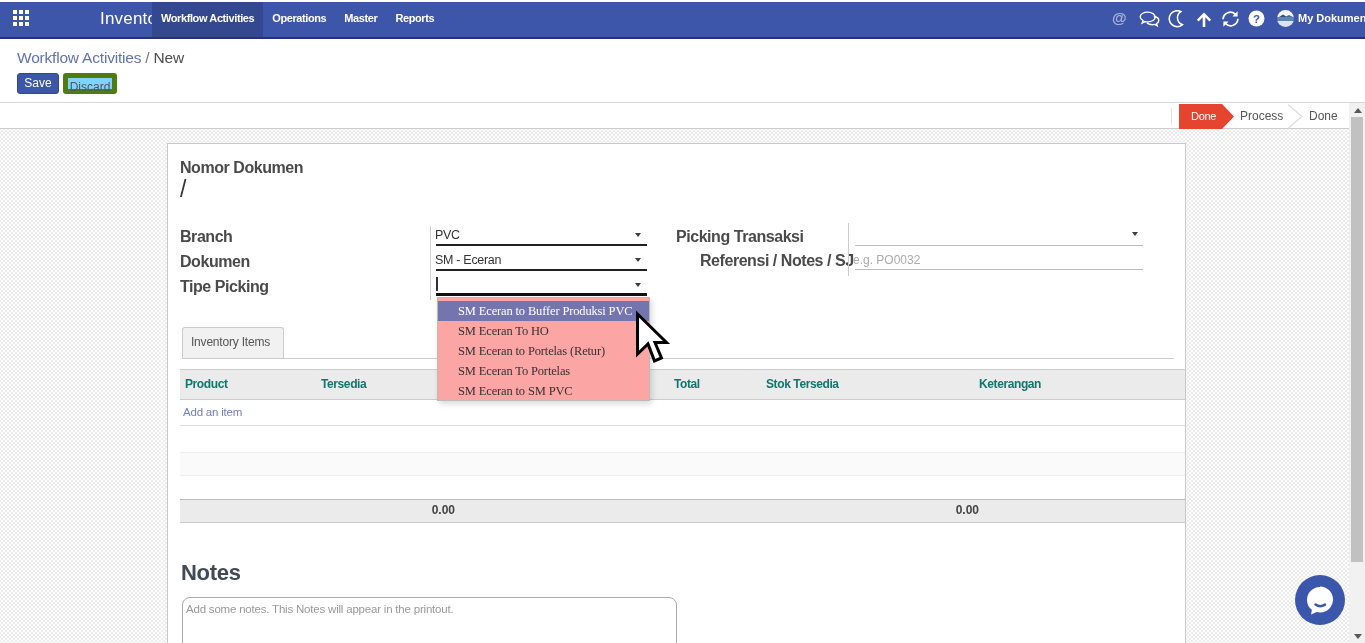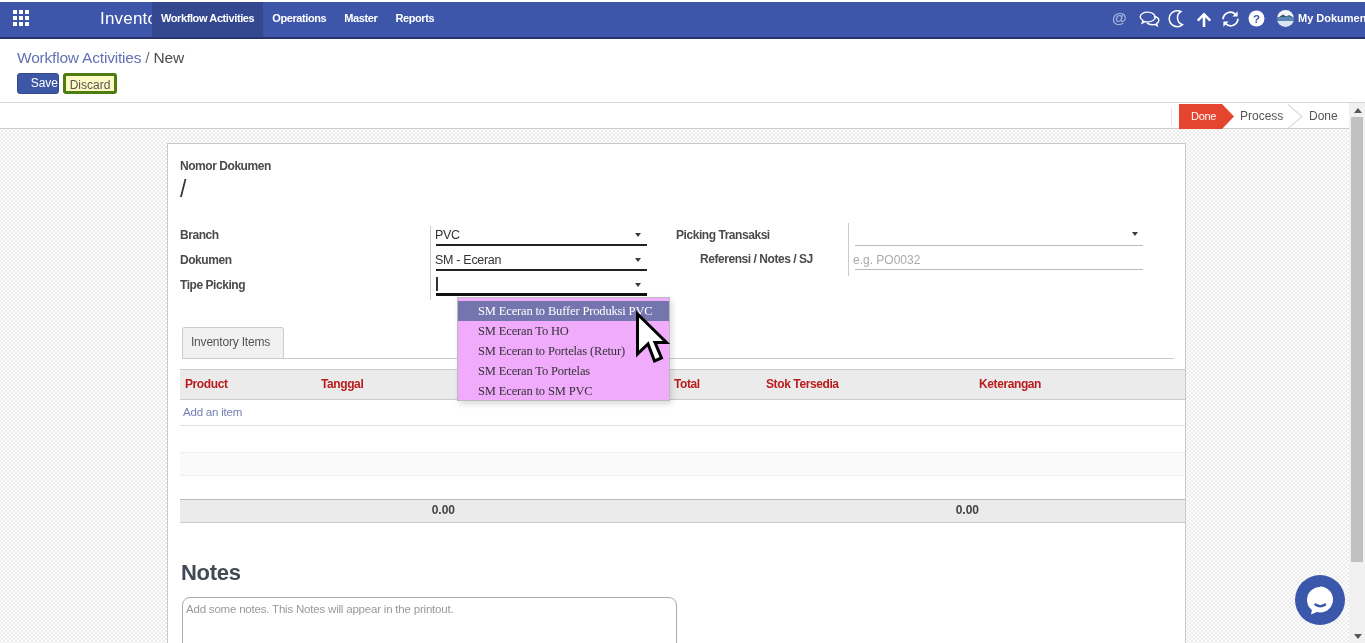--- a/index.html
+++ b/index.html
@@ -19,50 +19,50 @@
     background-repeat:no-repeat; }
   #brand { left:52px; top:9px; font-size:17px; color:#fff; font-weight:400; letter-spacing:0.2px;margin-left:48px; }
   #menus { left:152px; top:0; height:37px; display:flex; }
   .mitem { height:37px; line-height:37px; padding:0 9px; color:#fff; font-size:11px; font-weight:700; letter-spacing:-0.4px; }
   .mitem.active { background:#33488f; }
 
   
   #cp { left:0; top:39px; width:1365px; height:64px; background:#fff; border-bottom:1px solid #d5d5d5; }
   #breadcrumb { left:17px; top:49px; font-size:15.5px; letter-spacing:-0.2px; color:#6272b4; }
   #breadcrumb .sep { color:#777; } #breadcrumb .cur { color:#4d4d4d; }
-  #btn-save { left:17px; top:73px; width:42px; height:21px; background:#3b57a6; border:1px solid #33488f; border-radius:3px; color:#fff; font-size:12px; text-align:right; line-height:19px; }
-  #btn-discard { left:63px; top:73px; width:54px; height:21px; background:#fef9c3; border:3px solid #4d7c0f; border-radius:3px; color:#555; font-size:12px; text-align:center; line-height:19px; }
+  #btn-save { left:17px; top:73px; width:42px; height:21px; background:#3b57a6; border:1px solid #33488f; border-radius:3px; color:#fff; font-size:12px; text-align:center; line-height:19px; }
+  #btn-discard { left:63px; top:73px; width:54px; height:21px; background:#7dd3fc; border:5px solid #4d7c0f; border-radius:3px; color:#555; font-size:12px; text-align:center; line-height:19px; }
 
   
   #statusbar { left:0; top:104px; width:1349px; height:25px; background:#fff; border-bottom:1px solid #ccc; }
   #st-draft { left:1179px; top:104px; width:55px; height:25px; background:#e5452f;
      clip-path:polygon(0 0, 43px 0, 55px 12.5px, 43px 25px, 0 25px); color:#fff; font-size:11px; letter-spacing:-0.3px; line-height:25px; padding-left:12px; }
   #st-process { left:1240px; top:104px; height:25px; line-height:25px; font-size:12px; color:#555; }
   #st-done { left:1309px; top:104px; height:25px; line-height:25px; font-size:12px; color:#555; }
 
   
   #bg { left:0; top:129px; width:1349px; height:514px; background-color:#fff;
     background-image:radial-gradient(circle, #e9e9e9 0.6px, rgba(0,0,0,0) 1.35px),
                      radial-gradient(circle, #e9e9e9 0.6px, rgba(0,0,0,0) 1.35px);
     background-size:4px 4px; background-position:0 0, 2px 2px; }
 
   
   #sheet { left:167px; top:143px; width:1019px; height:501px; background:#fff; border:1px solid #c9c9c9; border-bottom:none; }
   
-  .lbl { font-size:12px; font-weight:700; color:#4a4a4a; letter-spacing:-0.45px; }
+  .lbl { font-size:16px; font-weight:700; color:#4a4a4a; letter-spacing:-0.45px; }
   .fieldtxt { font-size:12.5px; letter-spacing:-0.3px; color:#333; }
   .caret { width:0; height:0; border-left:3.5px solid transparent; border-right:3.5px solid transparent; border-top:4.5px solid #3c3c3c; }
   .vline { width:1px; background:#ccc; }
 
   
   #thead { left:12px; top:225px; width:1005px; height:31px; background:#ebebeb; border-top:1px solid #ccc; border-bottom:1px solid #ccc; }
-  .hcell { font-size:12px; font-weight:700; color:#b91c1c; top:233px; letter-spacing:-0.4px; }
-
-  
-  #dropdown { left:437px; top:297px; width:213px; height:104px; background:#f0abfc; border:1px solid #bbb; box-shadow:2px 3px 6px rgba(0,0,0,0.15); z-index:40;margin-left:20px; }
+  .hcell { font-size:12px; font-weight:700; color:#0f766e; top:233px; letter-spacing:-0.4px; }
+
+  
+  #dropdown { left:437px; top:297px; width:213px; height:104px; background:#fca5a5; border:1px solid #bbb; box-shadow:2px 3px 6px rgba(0,0,0,0.15); z-index:40; }
   .ditem { height:20px; line-height:20px; padding-left:20px; font-family:"Liberation Serif", serif; font-size:12.5px; letter-spacing:-0.15px; color:#333; white-space:nowrap; }
   .ditem.sel { background:#7474ae; color:#fff; }
 
   
   #sbar { left:1349px; top:103px; width:16px; height:540px; background:#f1f1f1; }
   #sthumb { left:1351px; top:117px; width:12px; height:445px; background:#c1c1c1; }
   .sarrow { left:1353.5px; width:0; height:0; border-left:4px solid transparent; border-right:4px solid transparent; }
 
   
   #fab { left:1295px; top:575px; width:50px; height:50px; border-radius:50%; background:#3b57ab; z-index:30; }
@@ -162,21 +162,21 @@
     <div class="abs" style="left:687px; top:101px; width:288px; height:1px; background:#bbb;"></div>
     <div class="abs" style="left:687px; top:125px; width:288px; height:1px; background:#bbb;"></div>
     <div class="abs caret" style="left:964px; top:88px;"></div>
     <div class="abs" style="left:685px; top:109px; font-size:12px; color:#aaa;">e.g. PO0032</div>
 
     <div class="abs" style="left:14px; top:183px; width:102px; height:32px; background:#f1f1f1; border:1px solid #ccc; border-bottom:none; border-radius:3px 3px 0 0; font-size:12px; letter-spacing:-0.2px; color:#555; text-align:center; line-height:29px; text-indent:-5px;">Inventory Items</div>
     <div class="abs" style="left:14px; top:214px; width:992px; height:1px; background:#ccc;"></div>
 
     <div class="abs" id="thead"></div>
     <div class="abs hcell" style="left:17px;">Product</div>
-    <div class="abs hcell" style="left:153px;">Tanggal</div>
+    <div class="abs hcell" style="left:153px;">Tersedia</div>
     <div class="abs hcell" style="left:506px;">Total</div>
     <div class="abs hcell" style="left:598px;">Stok Tersedia</div>
     <div class="abs hcell" style="left:811px;">Keterangan</div>
 
     <div class="abs" style="left:15px; top:262px; font-size:11.5px; letter-spacing:-0.2px; color:#7380b5;">Add an item</div>
     <div class="abs" style="left:12px; top:281px; width:1005px; height:1px; background:#ddd;"></div>
     <div class="abs" style="left:12px; top:308px; width:1005px; height:24px; background:#fafafa; border-top:1px solid #eee; border-bottom:1px solid #eee;"></div>
     <div class="abs" style="left:12px; top:355px; width:1005px; height:24px; background:#ebebeb; border-top:1px solid #bbb; border-bottom:1px solid #ccc;"></div>
     <div class="abs" style="left:237px; top:359px; width:50px; font-size:12px; font-weight:700; color:#444; text-align:right;">0.00</div>
     <div class="abs" style="left:761px; top:359px; width:50px; font-size:12px; font-weight:700; color:#444; text-align:right;">0.00</div>

